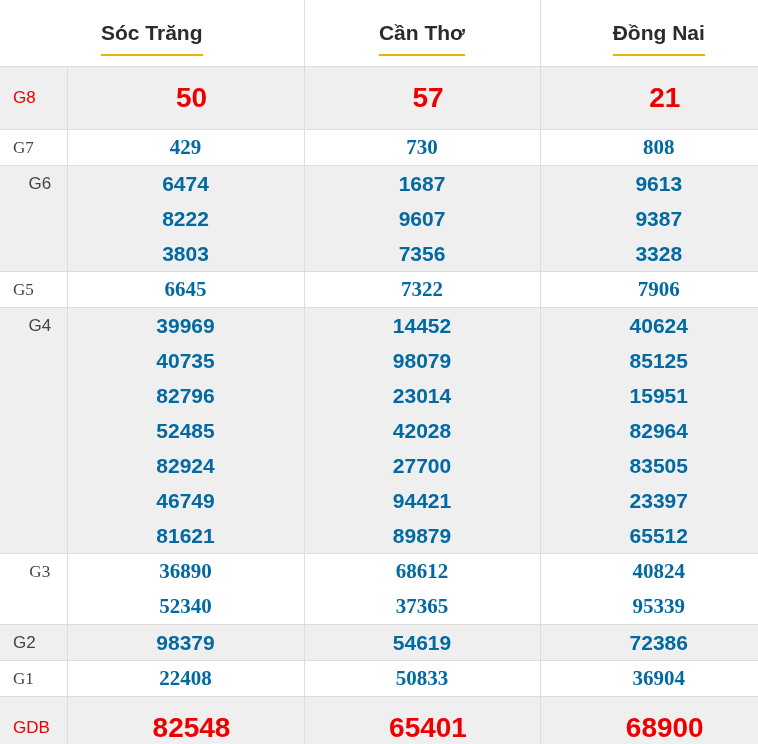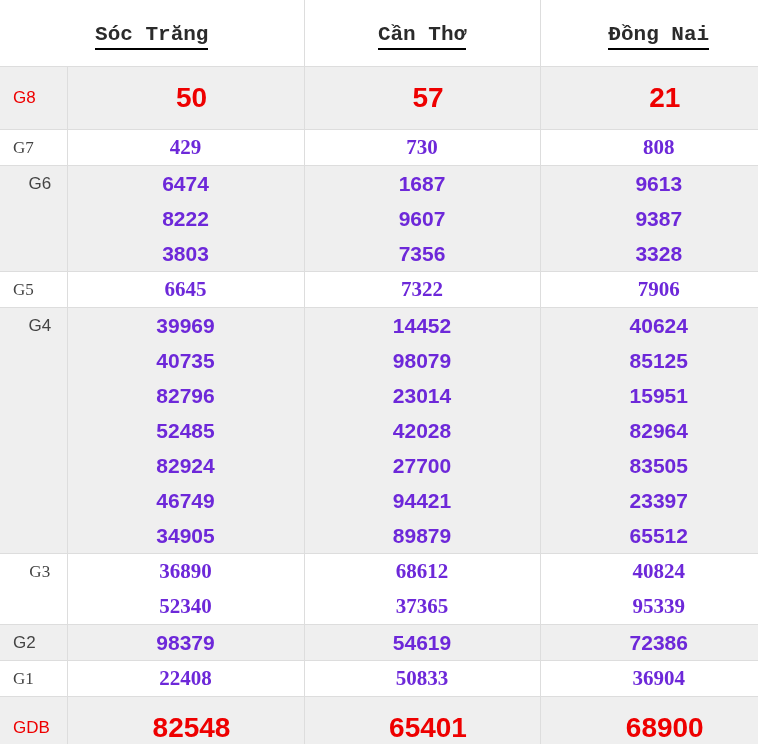--- a/index.html
+++ b/index.html
@@ -24,41 +24,40 @@
   thead th {
     height: 66px;
     text-align: center;
     vertical-align: middle;
     font-size: 21px;
     font-weight: 700;
     color: #2b2b2b;
     background: #ffffff;
   }
   thead .hdr {
-    border-bottom: 2px solid #000000;
-    padding-bottom: 2px;
-    font-family: Liberation Mono, monospace;
+    border-bottom: 2px solid #eab308;
+    padding-bottom: 10px;
   }
 
   tr.shade td { background: #efefef; }
   tr.plain td { background: #ffffff; font-family: Liberation Serif, serif; }
 
   td.label {
     font-size: 17px;
     color: #444444;
     text-align: left;
     padding-left: 13px;
     font-weight: 400;
     margin-top: 13px;
   }
   td.vals {
     text-align: center;
     font-weight: 700;
     font-size: 21px;
-    color: #6d28d9;
+    color: #0369a1;
   }
   tr.single td { height: 35px; }
   tr.multi td { vertical-align: top; }
   tr.multi td.label { line-height: 35px; text-align: center; }
   .line { height: 35px; line-height: 35px; }
 
   tr.hl td { height: 62px; }
   tr.hl td.vals { font-size: 28px; color: #ee0000; padding-left: 12px; }
   tr.hl td.label { color: #ee0000; }
 </style>
@@ -124,21 +123,21 @@
 
       <tr class="shade multi">
         <td class="label">G4</td>
         <td class="vals">
           <div class="line">39969</div>
           <div class="line">40735</div>
           <div class="line">82796</div>
           <div class="line">52485</div>
           <div class="line">82924</div>
           <div class="line">46749</div>
-          <div class="line">34905</div>
+          <div class="line">81621</div>
         </td>
         <td class="vals">
           <div class="line">14452</div>
           <div class="line">98079</div>
           <div class="line">23014</div>
           <div class="line">42028</div>
           <div class="line">27700</div>
           <div class="line">94421</div>
           <div class="line">89879</div>
         </td>

